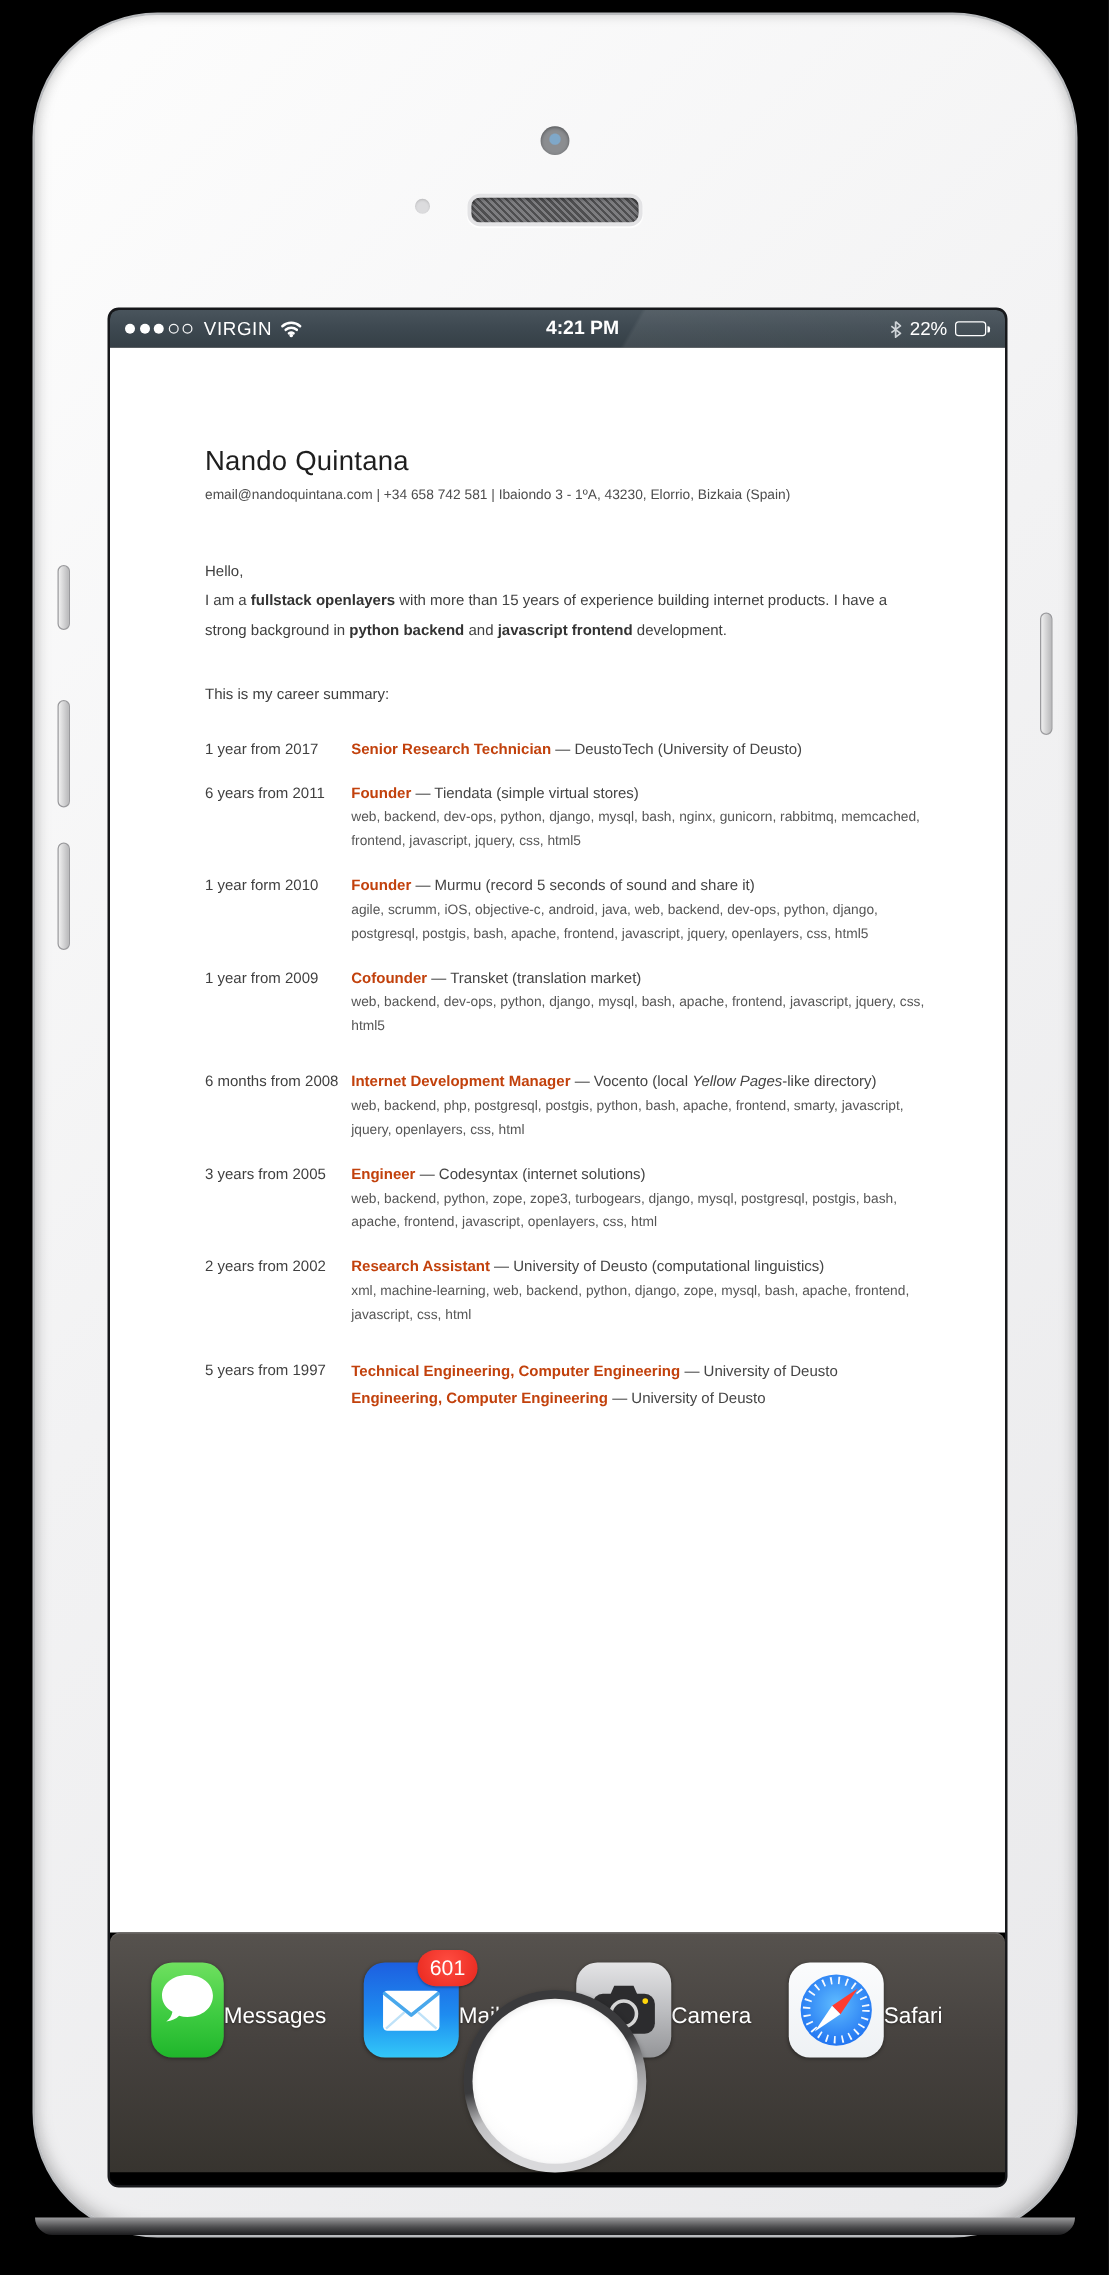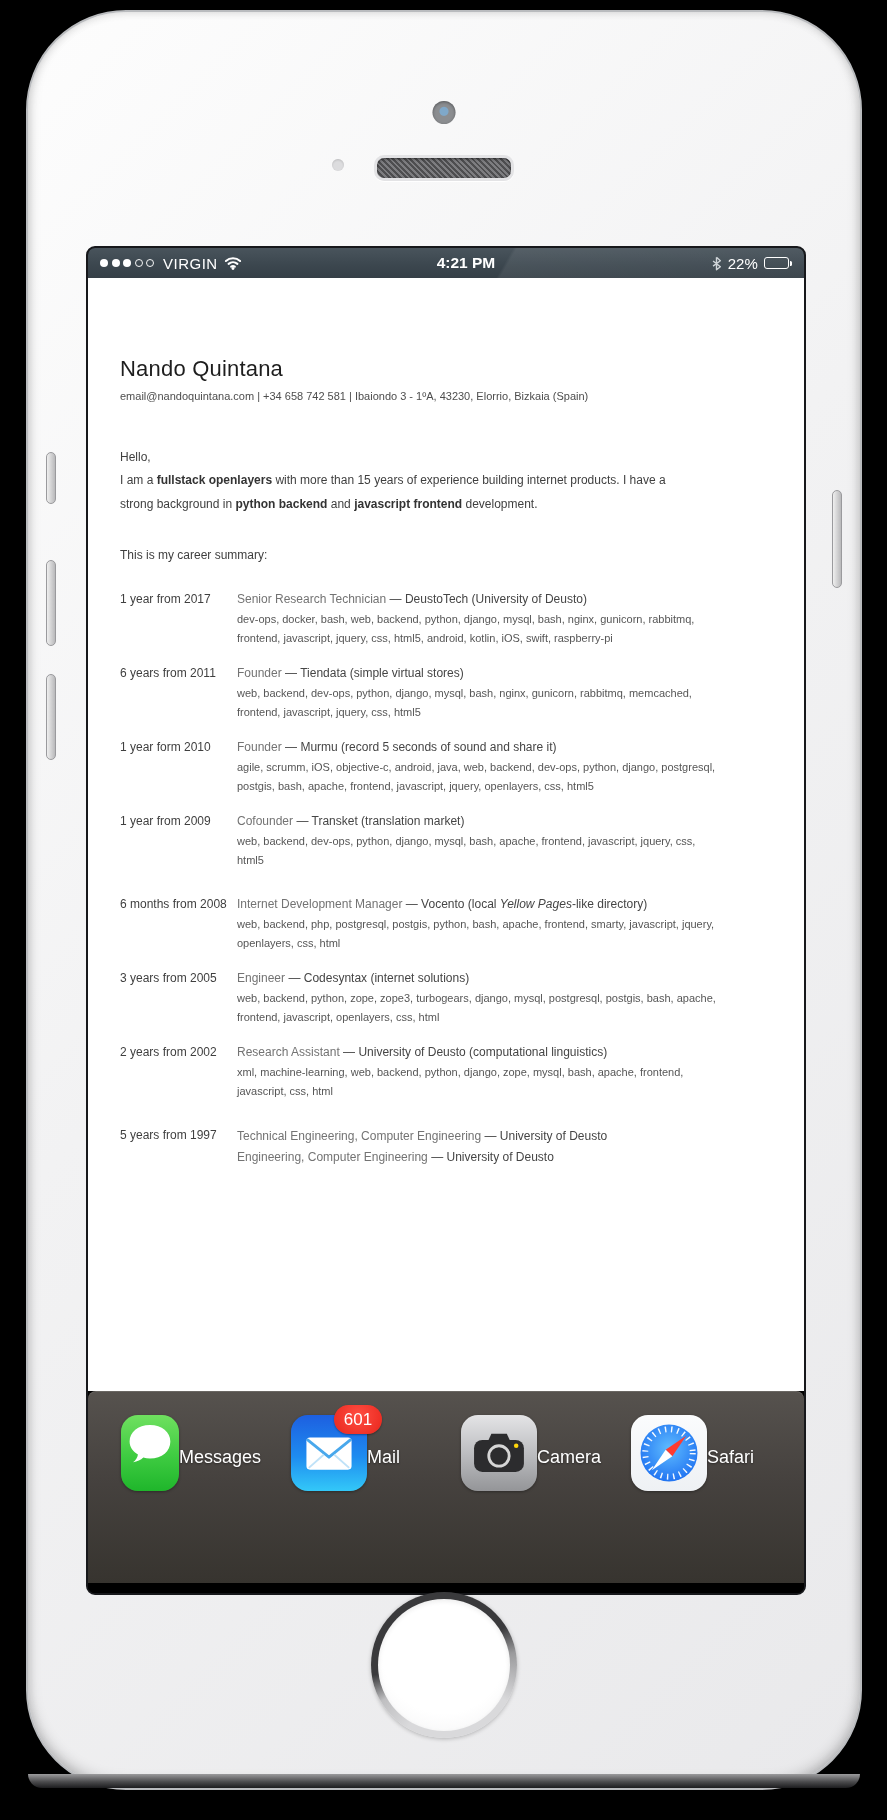--- a/index.html
+++ b/index.html
@@ -27,21 +27,21 @@
        background:radial-gradient(circle at 50% 45%, #7fa8c9 0 4px, #8b8d90 5px 100%);
        box-shadow:inset 0 1px 3px rgba(0,0,0,.4);}
   .sensor-dot{position:absolute;top:147px;left:calc(50% - 112px);width:12px;height:12px;
        border-radius:50%;background:#dcdcde;box-shadow:inset 0 1px 2px rgba(0,0,0,.15);}
   .speaker{position:absolute;top:143px;left:50%;transform:translateX(-50%);
        width:134px;height:20px;border-radius:10px;
        background:repeating-linear-gradient(45deg,#4e4e50 0 2px,#7d7d80 2px 4px);
        border:3px solid #e3e3e5;box-shadow:inset 0 1px 3px rgba(0,0,0,.5),0 1px 1px #fff;}
 
   
-  .screen{position:absolute;left:58px;top:234px;width:720px;height:1349px;
+  .screen{position:absolute;left:58px;top:234px;width:720px;height:1504px;
           background:#000;border:2px solid #17181b;box-sizing:border-box;
           border-radius:9px;overflow:hidden;display:flex;flex-direction:column;}
 
   
   .statusbar{height:30px;flex:0 0 30px;position:relative;
              background:linear-gradient(180deg,#49545c 0%,#3c474f 55%,#353f46 100%);
              display:flex;align-items:center;padding:0 12px;color:#fff;font-size:15px;}
   .sb-sheen{position:absolute;inset:0;pointer-events:none;
             background:linear-gradient(120deg,rgba(255,255,255,0) 58%,rgba(255,255,255,.07) 58.5%,rgba(255,255,255,.04) 100%);}
   .sb-left{display:flex;align-items:center;gap:6px;z-index:1;}
@@ -54,33 +54,33 @@
            font-size:15.5px;z-index:0;padding-left:40px;}
   .sb-right{margin-left:auto;display:flex;align-items:center;gap:6px;z-index:1;}
   .batt{display:flex;align-items:center;}
   .batt-body{width:25px;height:12px;border:1.4px solid #fff;border-radius:3px;
              padding:1.2px;box-sizing:border-box;}
   .batt-fill{height:100%;background:#fff;border-radius:1px;}
   .batt-nub{width:2.2px;height:5px;background:#fff;border-radius:0 1.5px 1.5px 0;margin-left:1px;}
 
   
   .page{flex:1 1 auto;background:#fff;overflow:hidden;
-        padding:78px 60px 0 32px;box-sizing:border-box;color:#3f3f3f;}
+        padding:78px 60px 0 76px;box-sizing:border-box;color:#3f3f3f;}
   .r-name{font-size:22px;color:#1e1e1e;margin:0 0 8px 0;font-weight:400;letter-spacing:.2px;}
   .r-contact{font-size:11px;color:#4d4d4d;margin:0;}
   .r-intro{margin-top:44px;font-size:12px;line-height:1.95;max-width:582px;}
   .r-intro b, .entry b{color:#333;}
   .r-summary{margin-top:32px;font-size:12px;}
   .entries{margin-top:28px;}
   .entry{display:flex;margin-bottom:16px;}
   .entry.gap-lg{margin-top:25px;}
   .e-dur{flex:0 0 117px;font-size:12px;line-height:19px;}
   .e-detail{flex:1 1 auto;max-width:480px;}
   .e-head{font-size:12px;line-height:19px;}
-  .e-title{font-weight:normal;color:#737373;}
+  .e-title{font-weight:bold;color:#c2410c;}
   .e-org{color:#454545;}
   .e-org i{font-style:italic;}
   .e-tags{font-size:11px;line-height:19px;color:#565656;margin-top:1px;}
   .edu-line{font-size:12px;line-height:21px;}
 
   
   .dock{flex:0 0 192px;border-radius:8px 8px 0 0;
         background:linear-gradient(180deg,#56524e 0%,#46423f 45%,#37342f 100%);
         box-shadow:inset 0 1px 0 rgba(255,255,255,.12);
         display:flex;align-items:flex-start;justify-content:space-around;
@@ -170,21 +170,20 @@
       </p>
 
       <p class="r-summary">This is my career summary:</p>
 
       <div class="entries">
 
         <div class="entry">
           <div class="e-dur">1 year from 2017</div>
           <div class="e-detail">
             <div class="e-head"><span class="e-title">Senior Research Technician</span> <span class="e-org">— DeustoTech (University of Deusto)</span></div>
-            <div class="e-tags">dev-ops, docker, bash, web, backend, python, django, mysql, bash, nginx, gunicorn, rabbitmq, frontend, javascript, jquery, css, html5, android, kotlin, iOS, swift, raspberry-pi</div>
           </div>
         </div>
 
         <div class="entry">
           <div class="e-dur">6 years from 2011</div>
           <div class="e-detail">
             <div class="e-head"><span class="e-title">Founder</span> <span class="e-org">— Tiendata (simple virtual stores)</span></div>
             <div class="e-tags">web, backend, dev-ops, python, django, mysql, bash, nginx, gunicorn, rabbitmq, memcached, frontend, javascript, jquery, css, html5</div>
           </div>
         </div>

